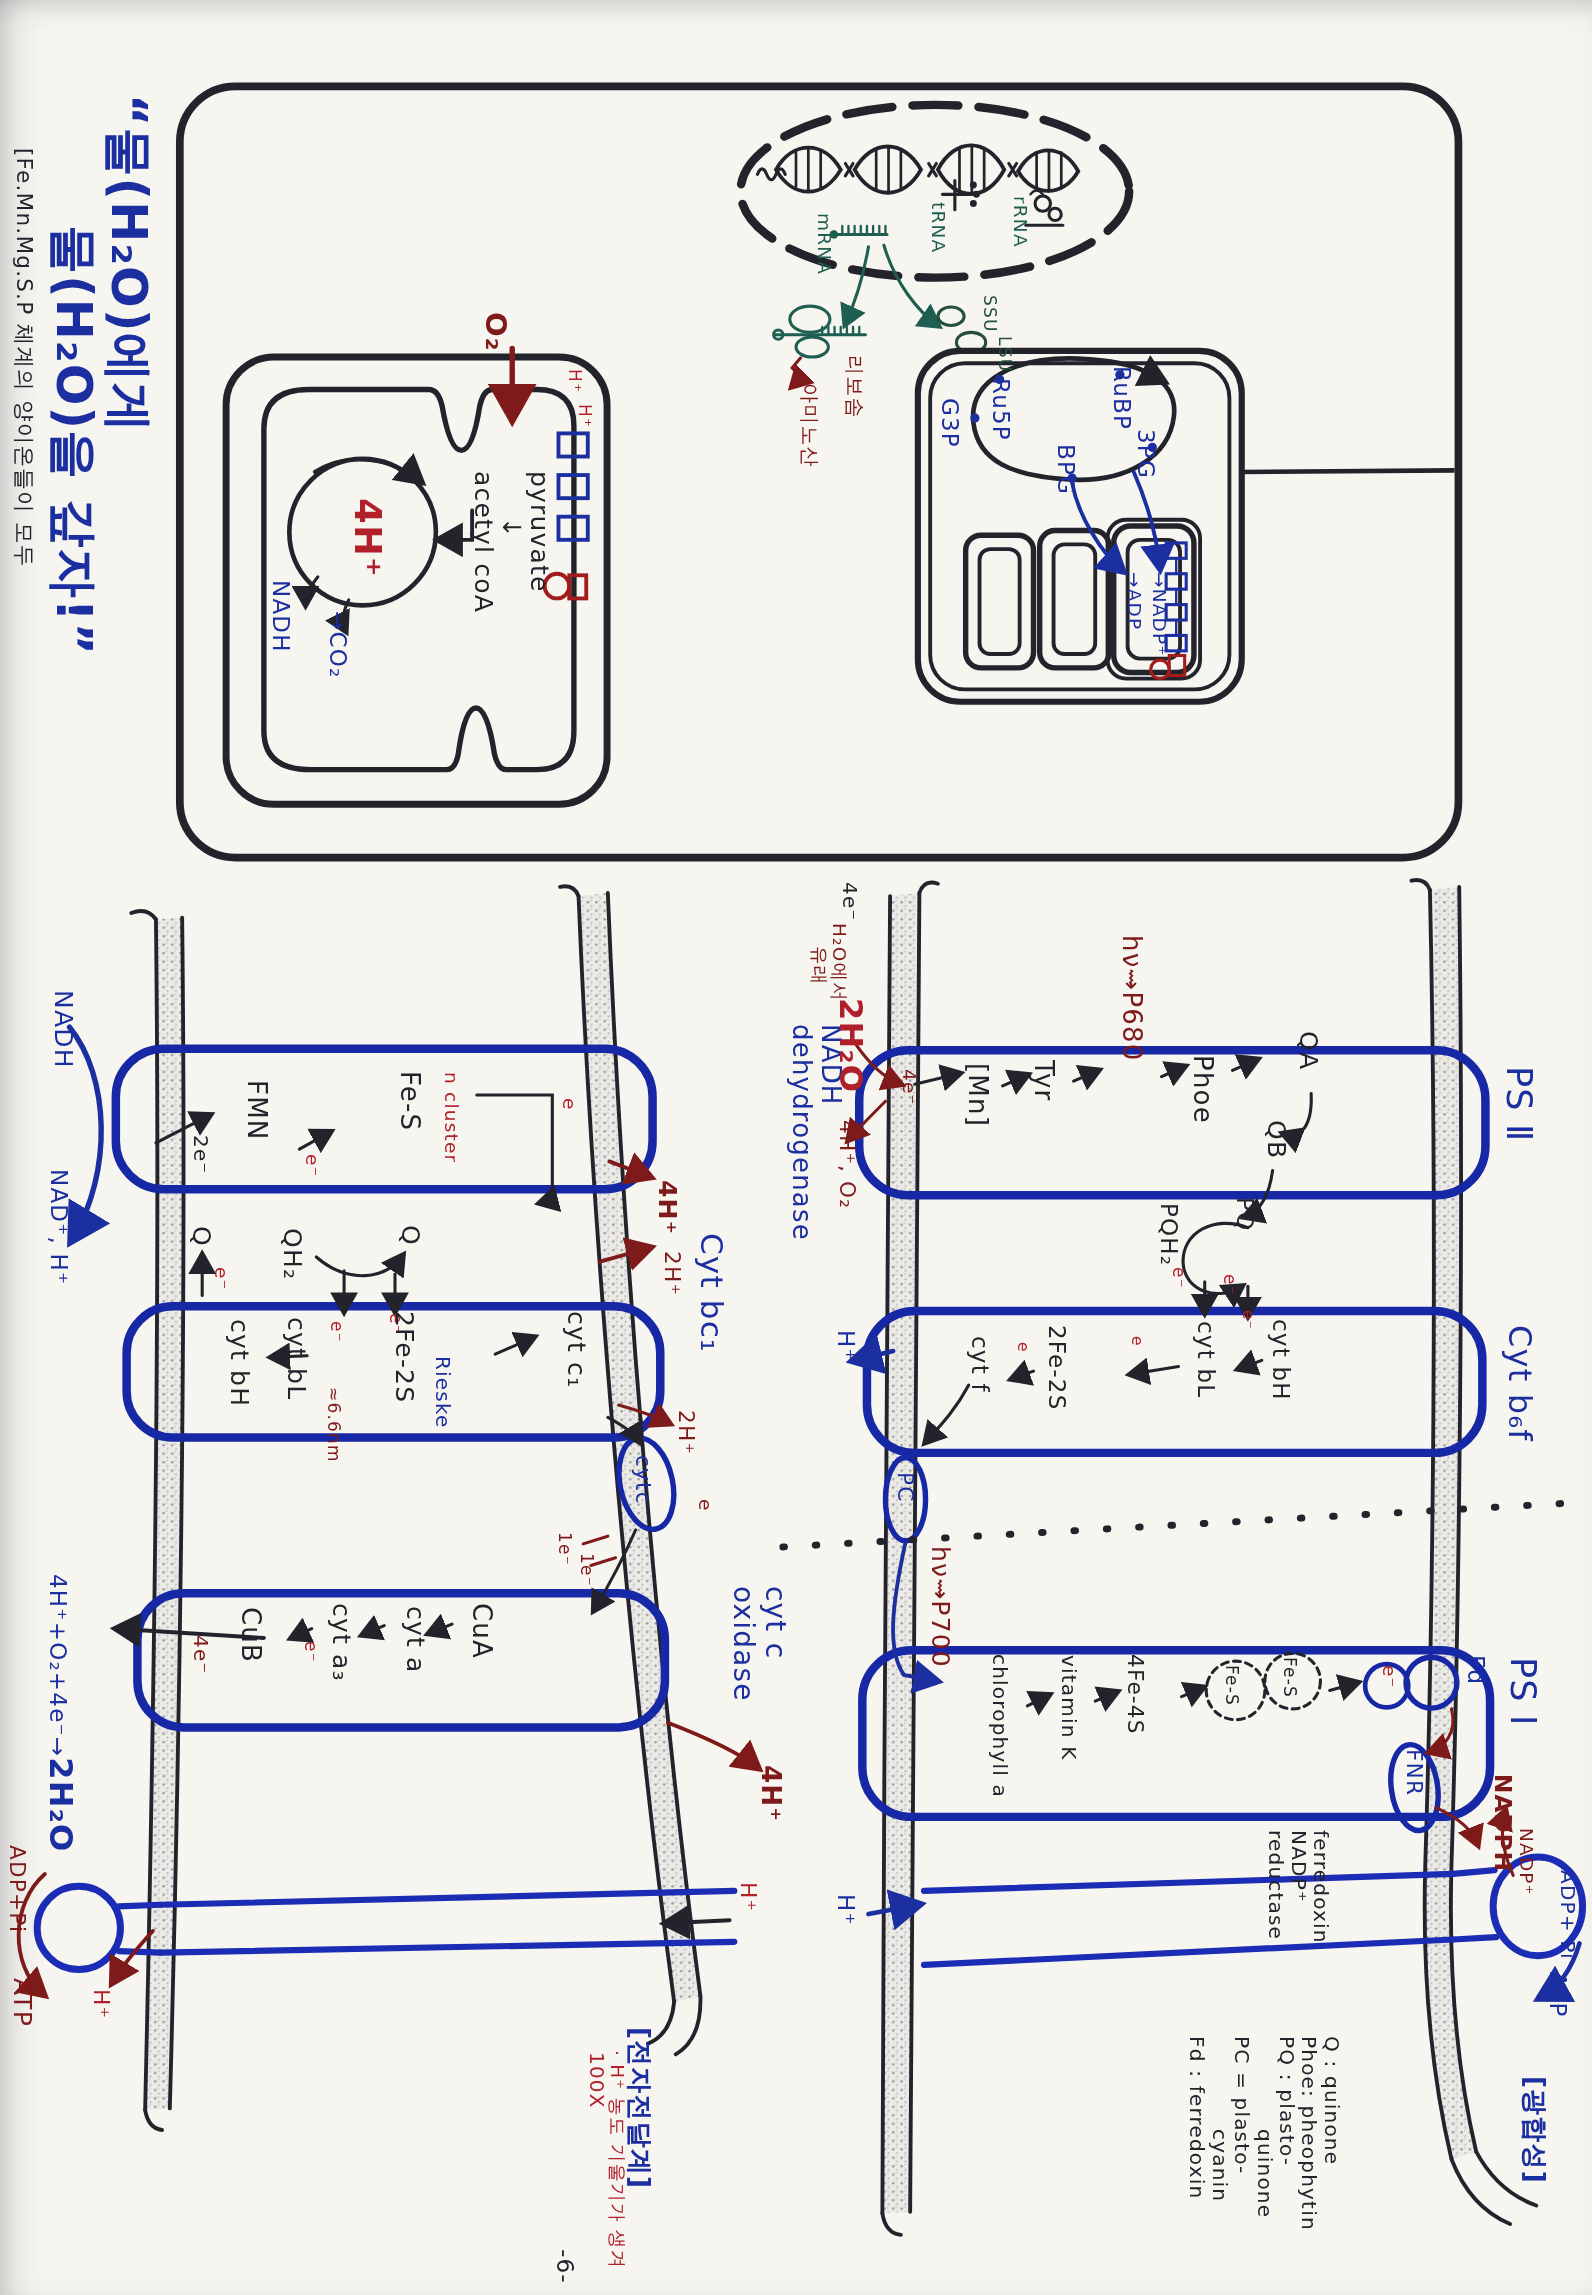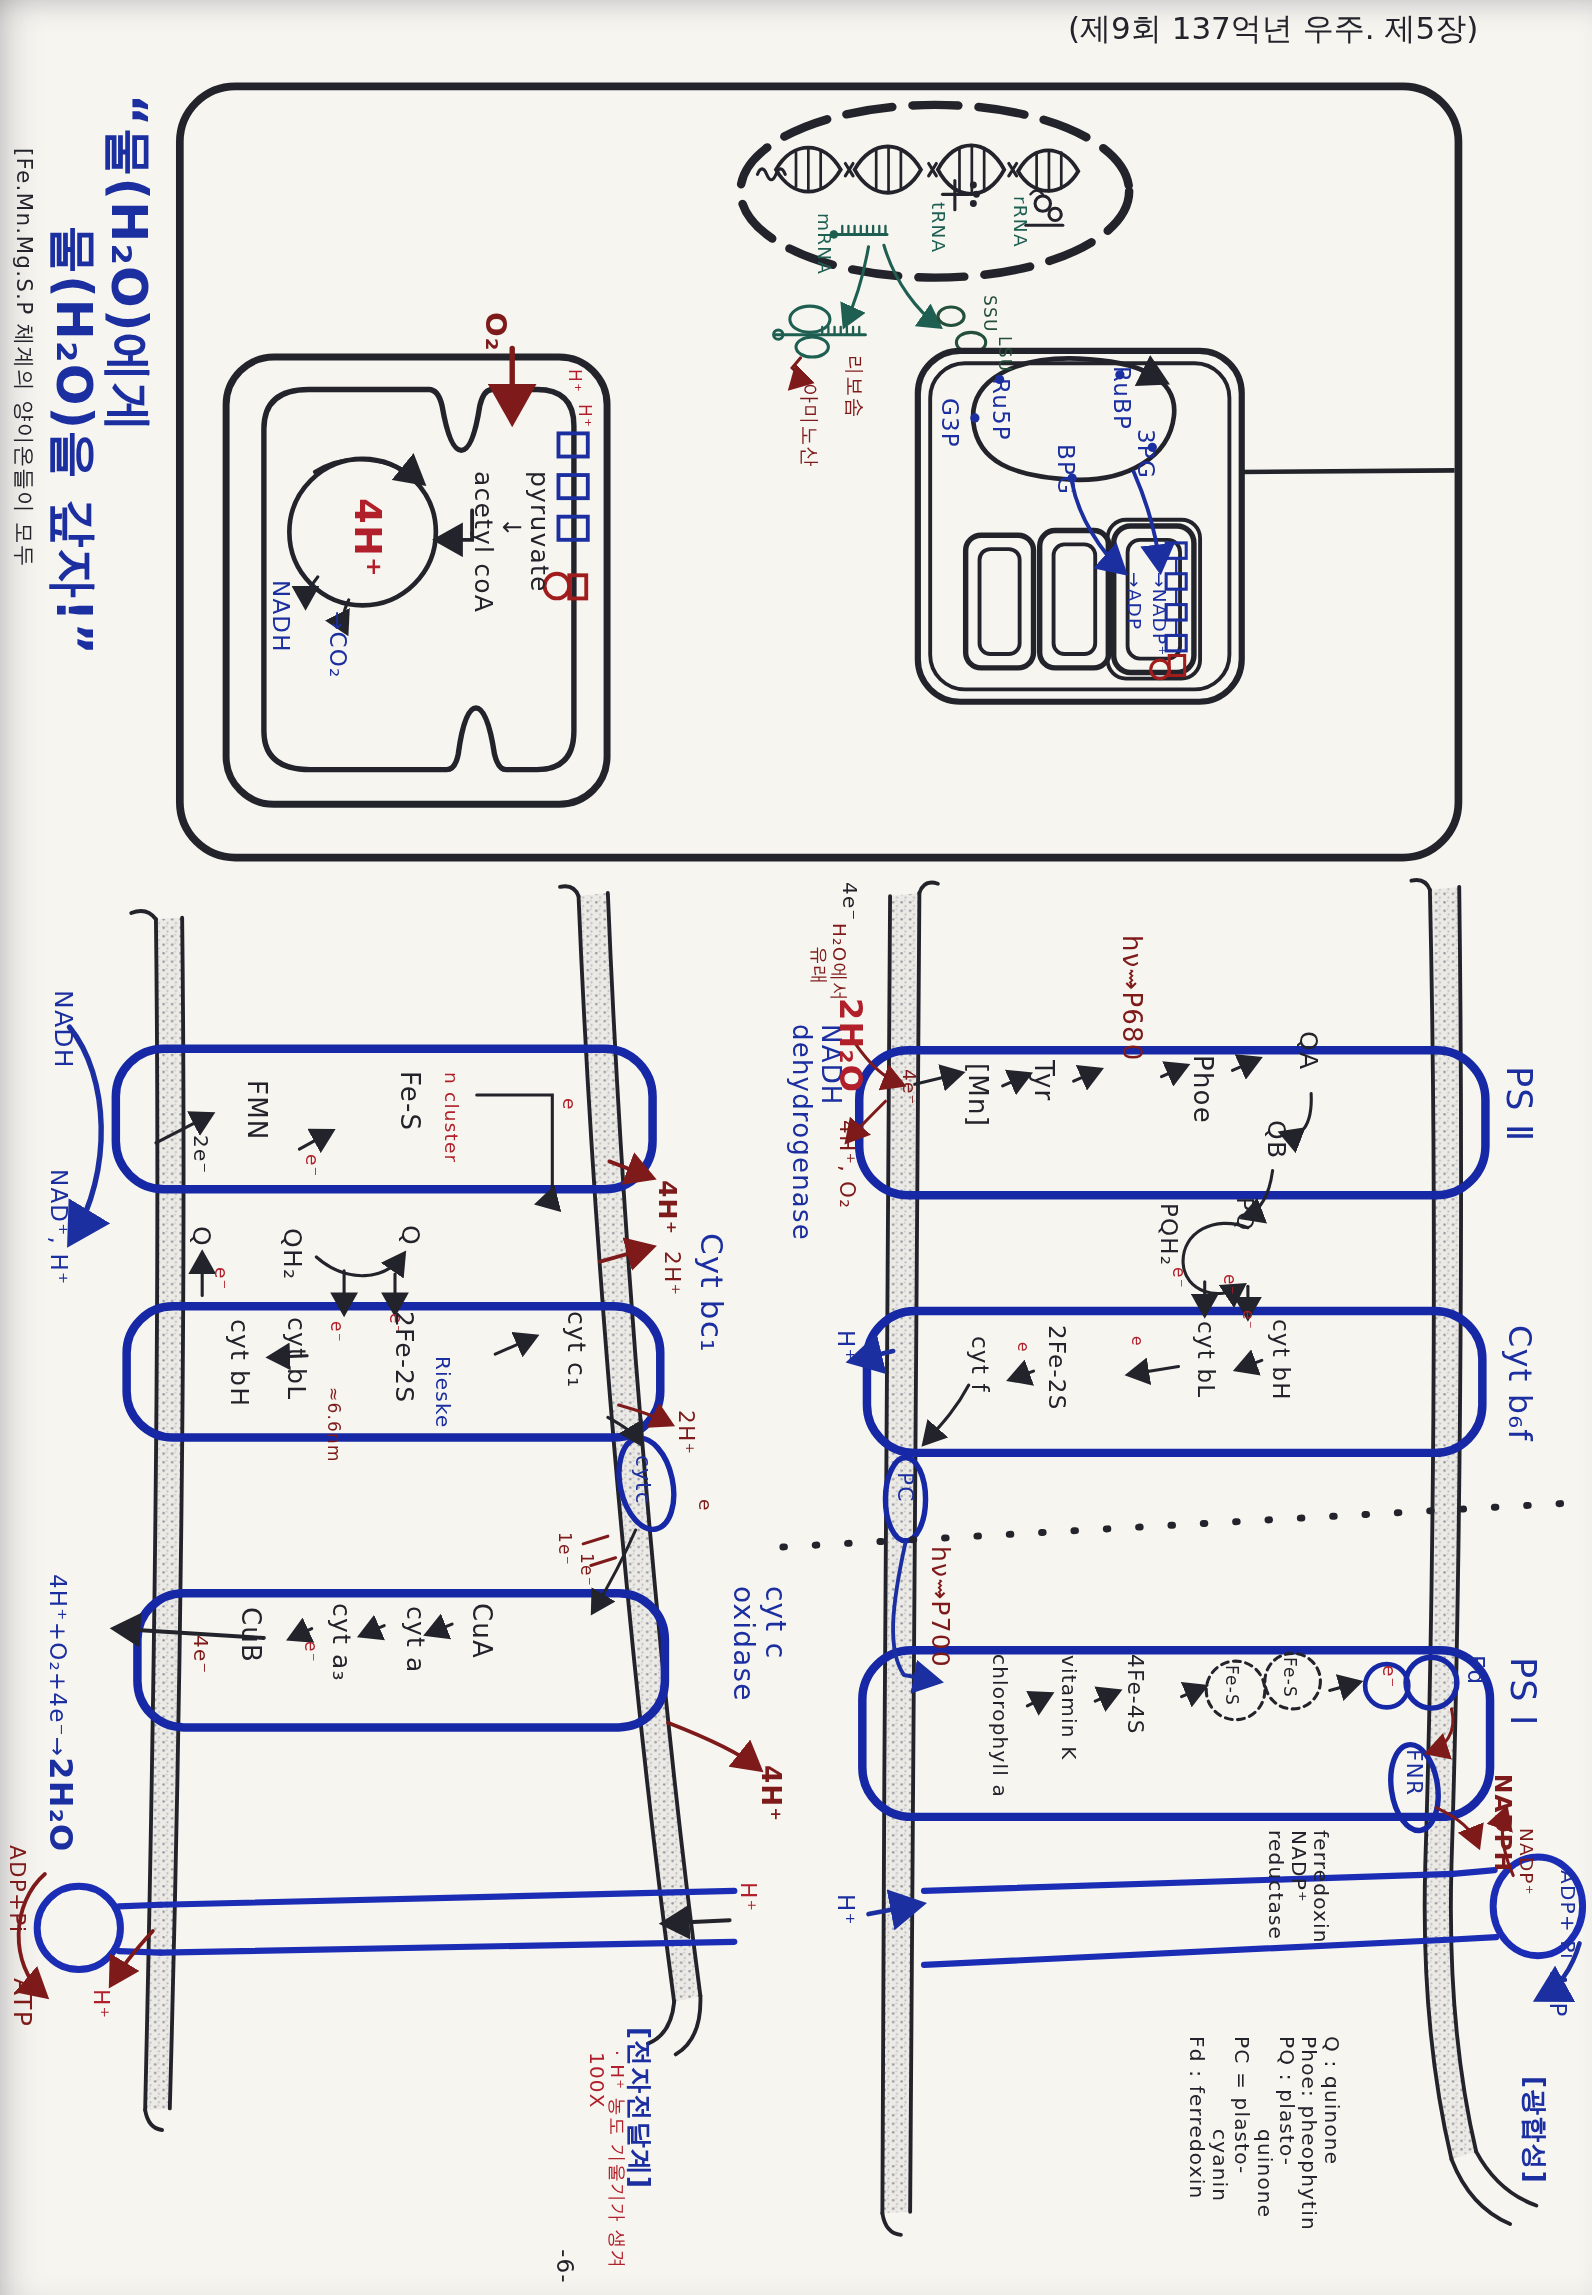--- a/index.html
+++ b/index.html
@@ -299,21 +299,20 @@
     <path d="M 1532,2200 L 1560,2188" stroke="#23232b" stroke-width="4" marker-end="url(#ahk)"></path>
     <path d="M 1724,2192 L 1760,2182" stroke="#23232b" stroke-width="4" marker-end="url(#ahk)"></path>
     <path d="M 1882,2216 C 1890,2248 1872,2266 1854,2272" stroke="#7e1a1a" stroke-width="4" marker-end="url(#ahr)"></path>
     <path d="M 1862,2344 C 1892,2358 1908,2372 1916,2392" stroke="#7e1a1a" stroke-width="4" marker-end="url(#ahr)"></path>
     <path d="M 1962,2432 C 1948,2400 1944,2372 1952,2348" stroke="#7e1a1a" stroke-width="4" marker-end="url(#ahr)"></path>
     <path d="M 1126,2482 L 1190,2470" stroke="#1c2fa0" stroke-width="6" marker-end="url(#ahb)"></path>
     <path d="M 2048,2520 C 2036,2560 2016,2580 1998,2590" stroke="#1c2fa0" stroke-width="6" marker-end="url(#ahb)"></path>
   </g>
 </svg>
 
-<div class="h ink" style="left:1068px;top:7.7px;font-size:31px;">(제9회 137억년 우주. 제5장)</div>
 <div class="t blue b" style="left:45px;top:94px;font-size:49px;">
   <span class="bl">“물(H₂O)에게</span>
   <span class="bl" style="margin-top:131px;">물(H₂O)을 갚자!”</span>
 </div>
 <div class="t ink" style="left:12.3px;top:148px;font-size:21.6px;">[Fe.Mn.Mg.S.P 체계의 양이온들이 모두</div>
 
 <div class="t dred b" style="left:480px;top:312px;font-size:29px;">O₂</div>
 <div class="t red" style="left:565px;top:369px;font-size:17px;">H⁺</div>
 <div class="t red" style="left:575px;top:404px;font-size:17px;">H⁺</div>
 <div class="t red b" style="left:347px;top:498px;font-size:37px;">4H⁺</div>

